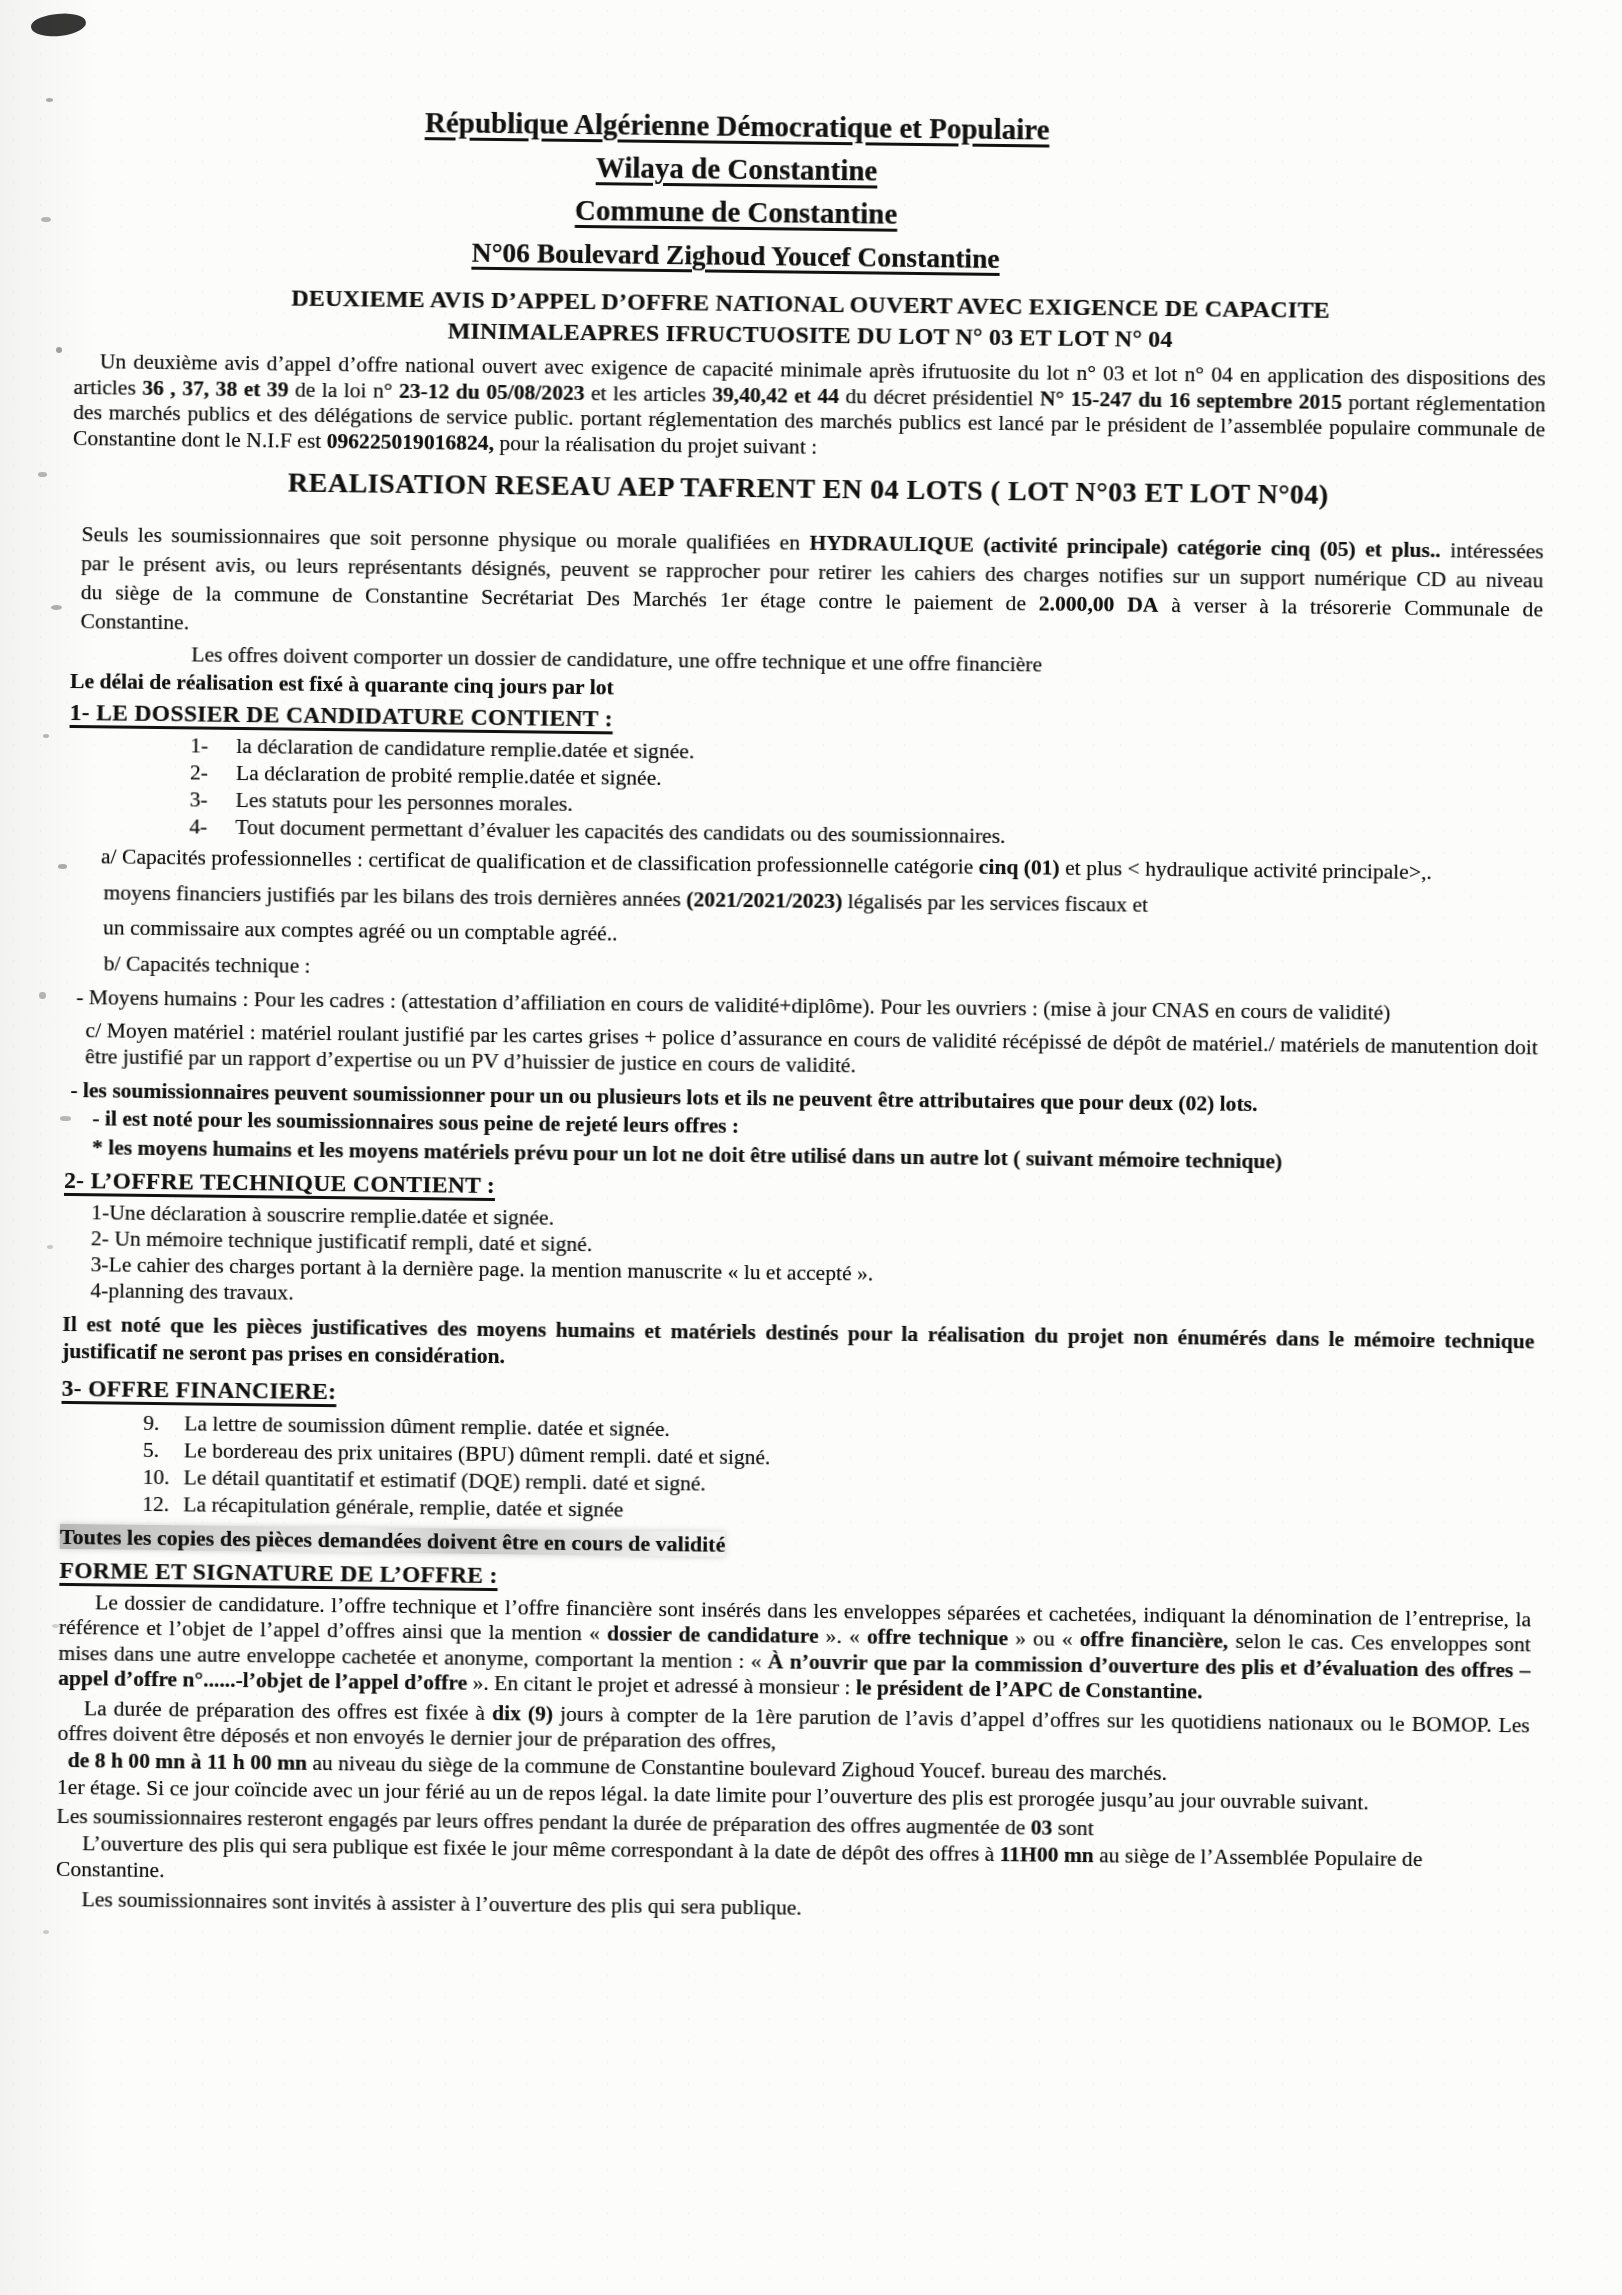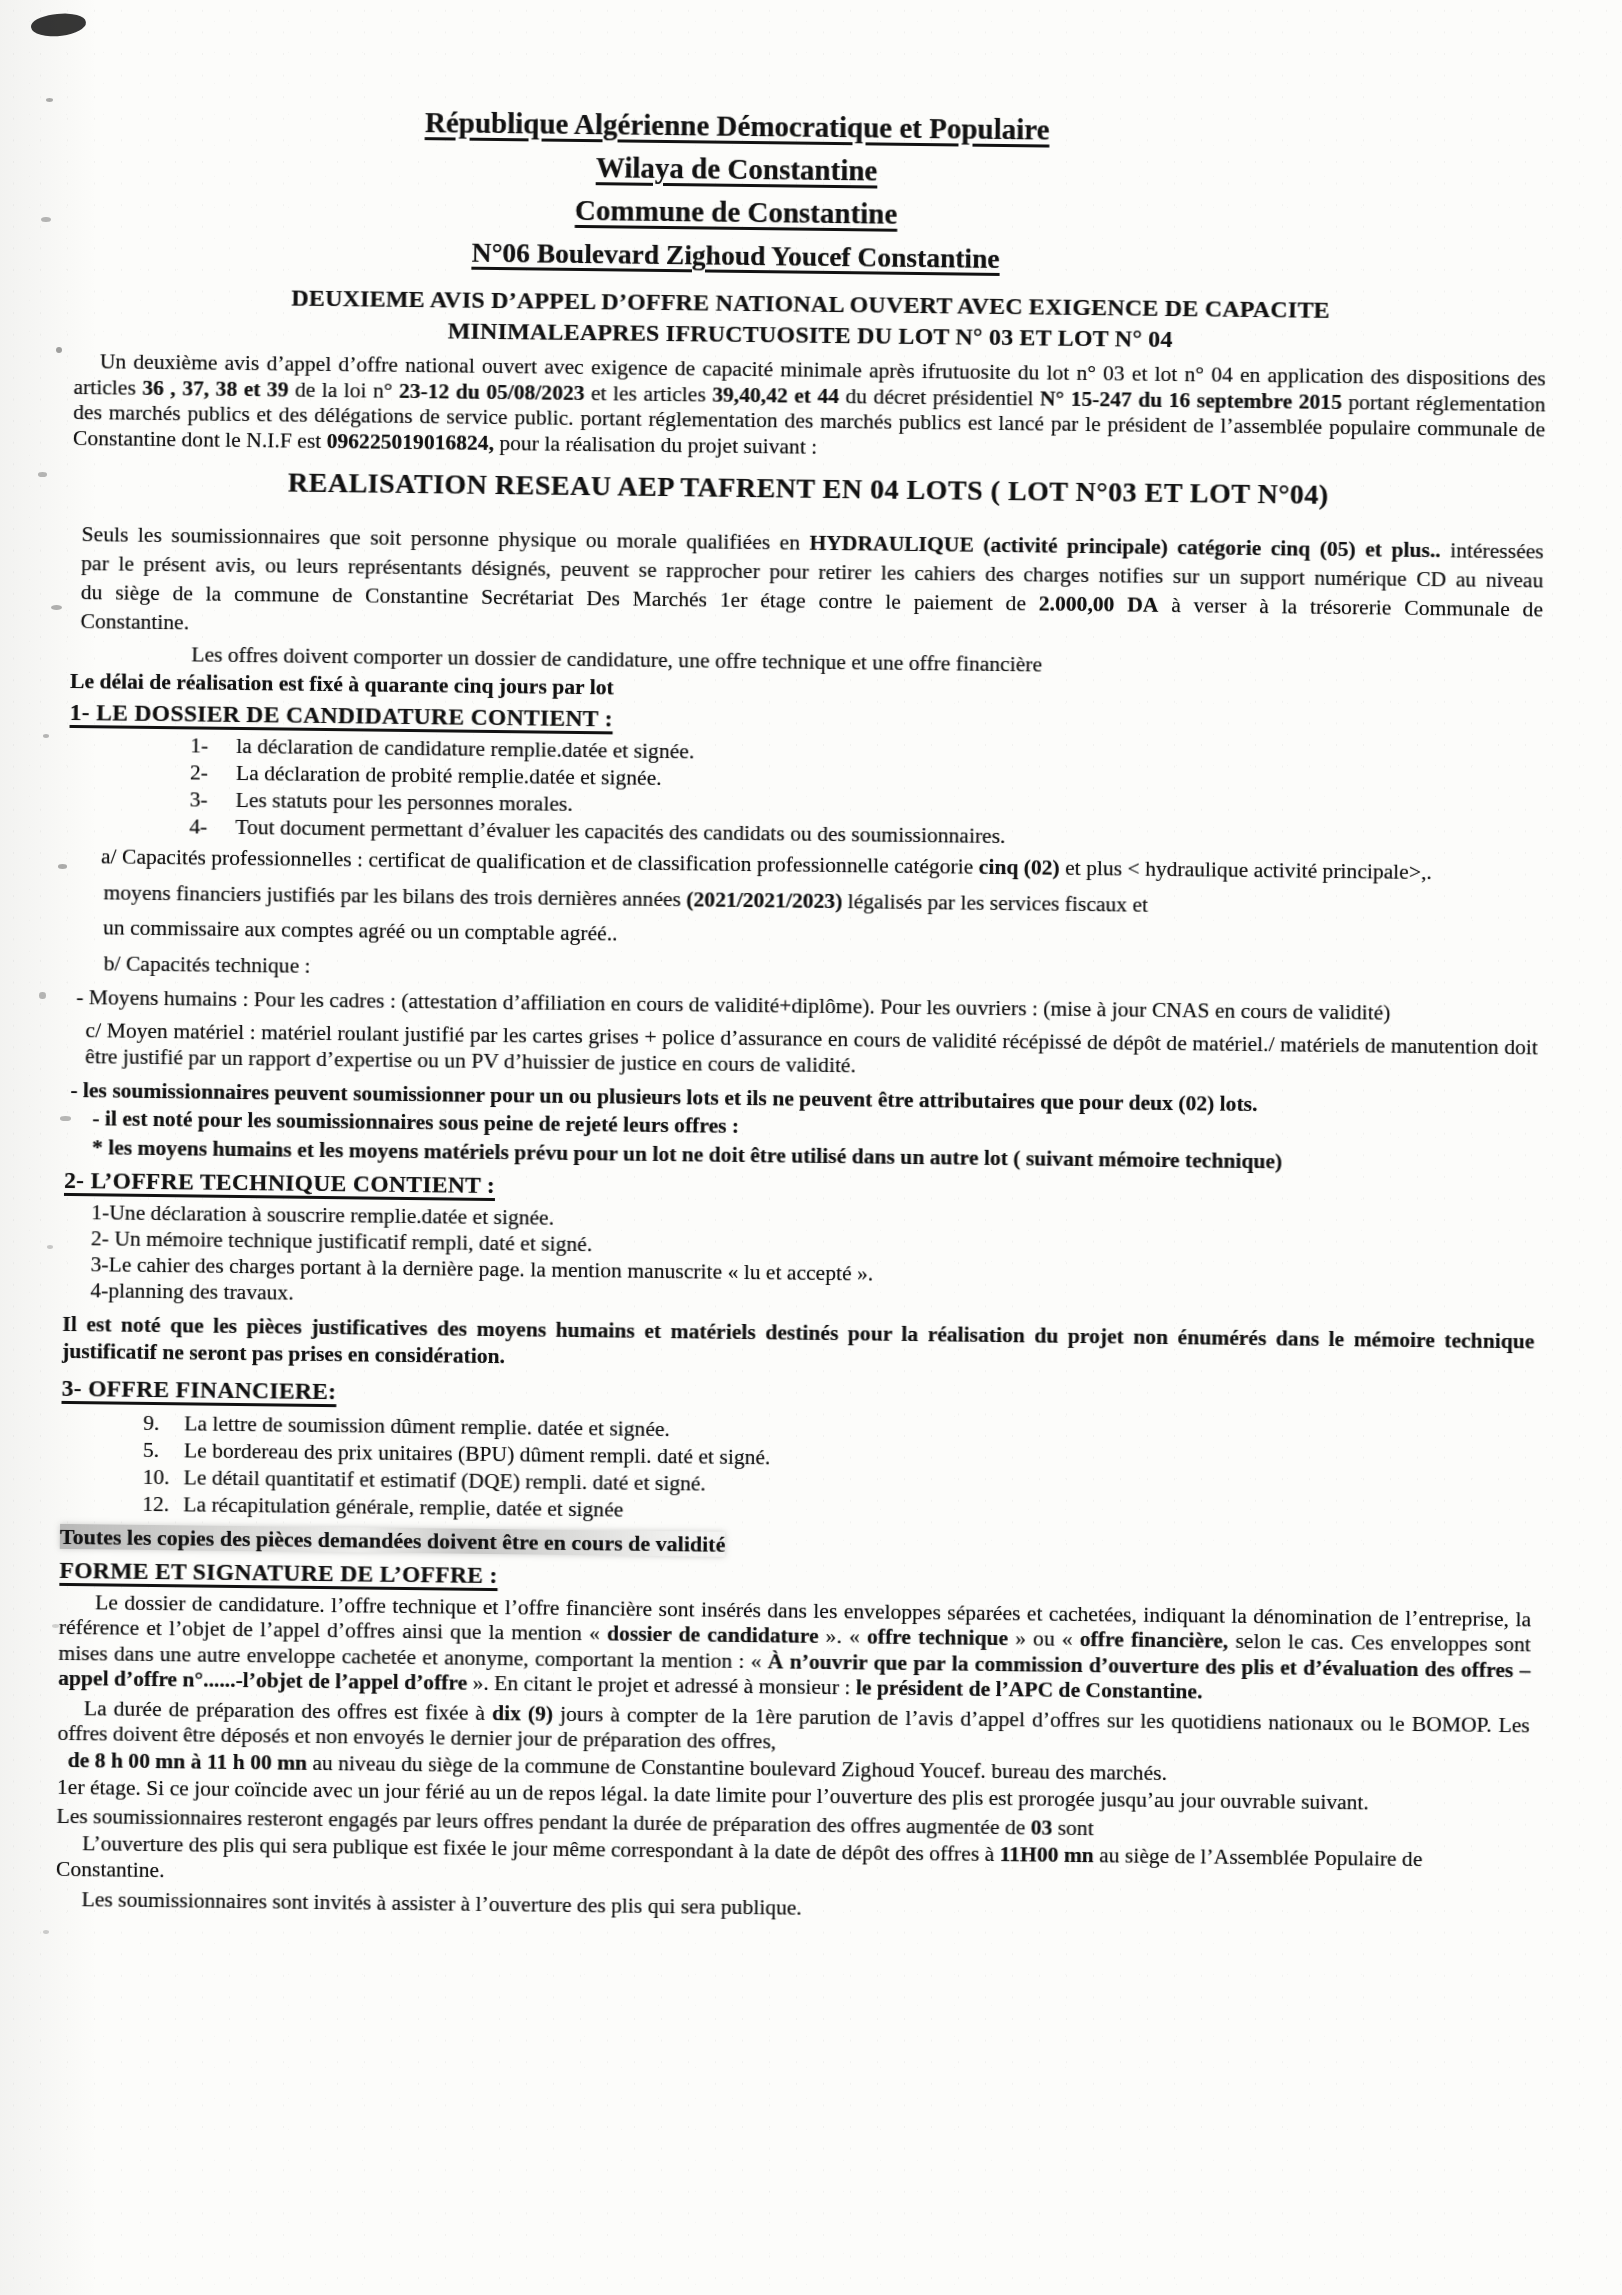--- a/index.html
+++ b/index.html
@@ -108,21 +108,21 @@
       <div class="lirow">
           <span class="num">3-</span>
           <span>Les statuts pour les personnes morales.</span>
         </div>
       <div class="lirow">
           <span class="num">4-</span>
           <span>Tout document permettant d’évaluer les capacités des candidats ou des soumissionnaires.</span>
         </div>
     </div>
 
-    <p style="margin-top:5.2px;text-indent:33px;line-height:25.5px;" class="just"><span>a/ Capacités professionnelles : certificat de qualification et de classification professionnelle catégorie </span><b>cinq (02)</b><span> et plus  &lt; hydraulique activité principale&gt;,.</span></p>
+    <p style="margin-top:5.2px;text-indent:33px;line-height:25.5px;" class="just"><span>a/ Capacités professionnelles : certificat de qualification et de classification professionnelle catégorie </span><b>cinq (01)</b><span> et plus  &lt; hydraulique activité principale&gt;,.</span></p>
     <p style="margin-left:36px;margin-top:10.5px;line-height:25.5px;"><span>moyens financiers justifiés par les bilans des trois dernières années </span><b>(2021/2021/2023)</b><span> légalisés par les services fiscaux et</span></p>
     <p style="margin-left:36px;margin-top:9.2px;line-height:25.5px;">un commissaire aux comptes agréé ou un comptable agréé..</p>
     <p style="margin-left:37px;margin-top:10.5px;line-height:25.5px;">b/ Capacités technique :</p>
     <p style="margin-top:7.9px;padding-left:43px;text-indent:-33px;line-height:26px;">- Moyens humains : Pour les cadres : (attestation d’affiliation en cours de validité+diplôme). Pour les ouvriers : (mise à jour CNAS en cours de validité)</p>
     <p style="margin-left:19.6px;margin-top:6.5px;line-height:26px;" class="just">c/ Moyen matériel : matériel roulant justifié par les cartes grises + police d’assurance en cours de validité récépissé de dépôt de matériel./  matériels de manutention doit être justifié par un rapport d’expertise ou un PV d’huissier de justice en cours de validité.</p>
 
     <p class="b" style="margin-left:5.2px;margin-top:7.9px;line-height:26px;">- les soumissionnaires peuvent soumissionner pour un ou plusieurs lots et ils ne peuvent être attributaires que pour deux (02) lots.</p>
     <p class="b" style="margin-left:27.5px;margin-top:2.6px;line-height:26px;">- il est noté pour les soumissionnaires sous peine de rejeté leurs offres :</p>
     <p class="b" style="margin-left:27.5px;margin-top:2.6px;line-height:26px;">* les moyens humains et les moyens matériels prévu pour un lot ne doit être utilisé dans un autre lot ( suivant mémoire technique)</p>
 

